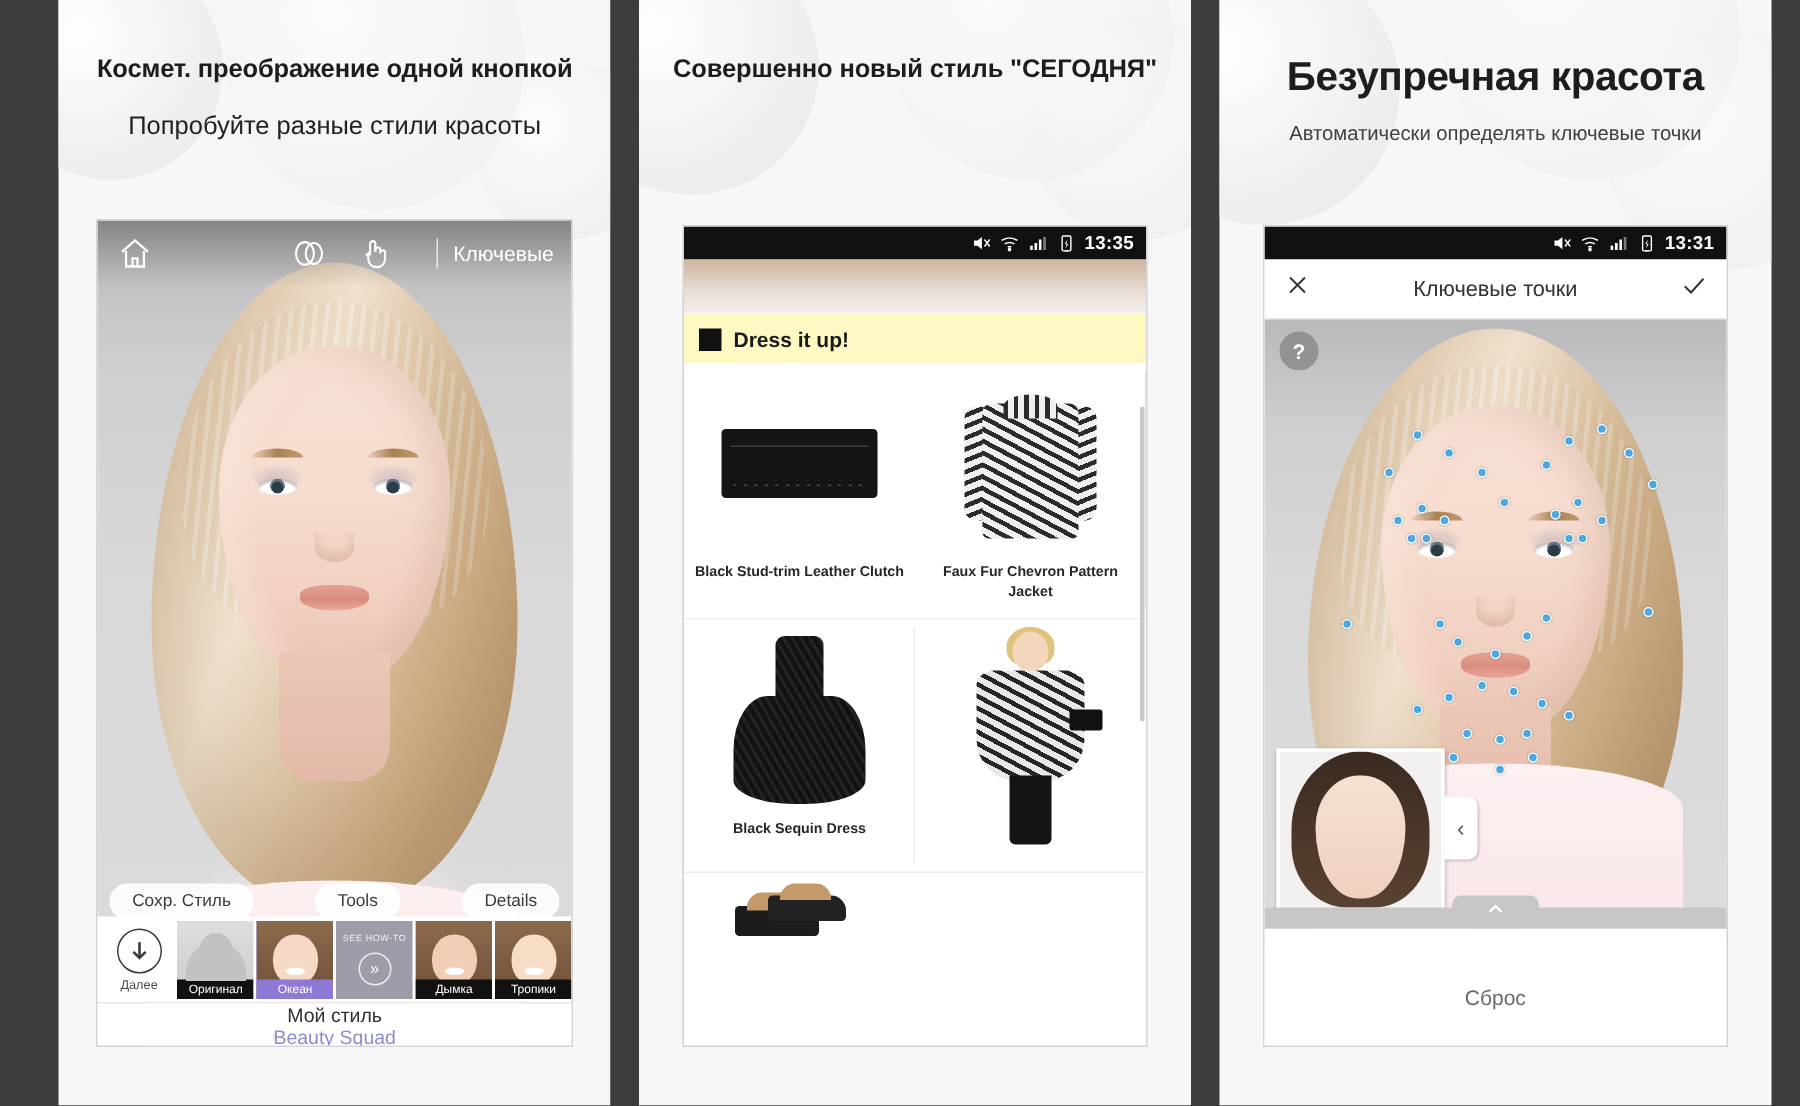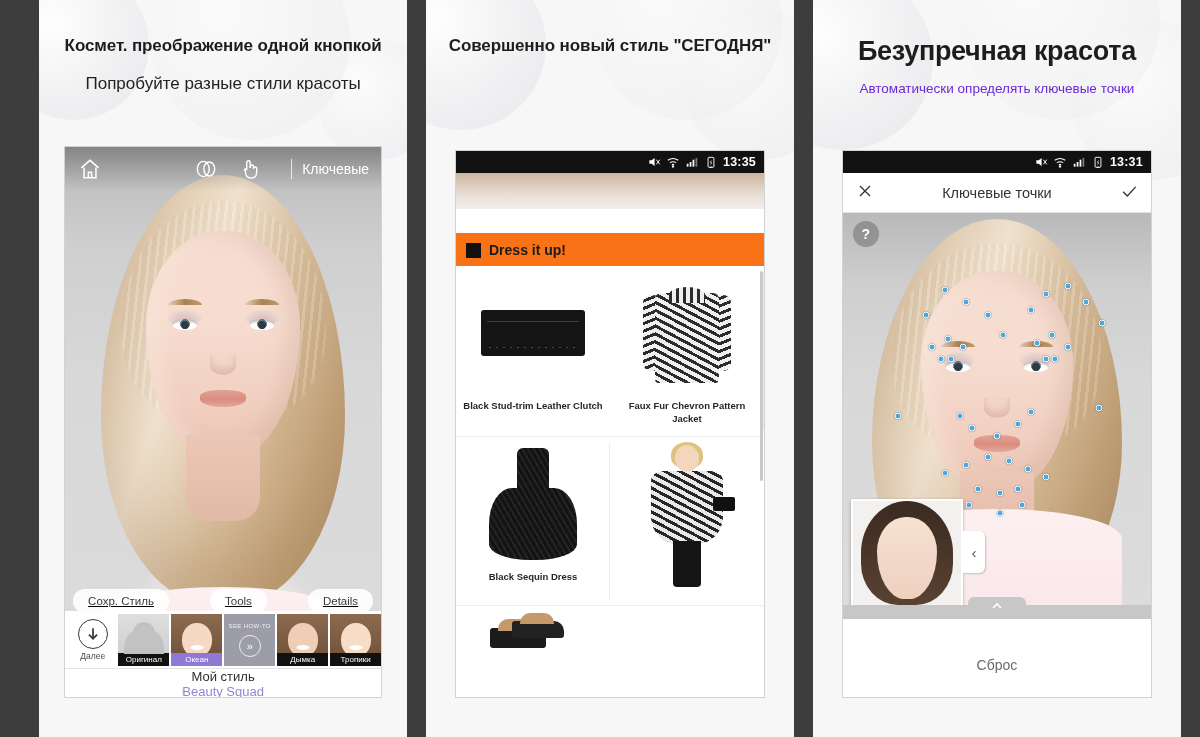--- a/index.html
+++ b/index.html
@@ -30,21 +30,21 @@
     background: radial-gradient(circle at 35% 35%, #ffffff 0%, #f0f0f2 55%, #e6e6ea 100%);
     opacity: .9;
   }
 
   .heads { position: relative; text-align: center; padding-top: 36px; }
   .h1 {
     font-size: 17px; font-weight: bold; color: #1d1d1d; letter-spacing: -.1px;
   }
   .h1.big { font-size: 27px; font-weight: bold; letter-spacing: -.3px; }
   .h2 { font-size: 17px; color: #222; margin-top: 18px; font-weight: normal; }
-  .h2.small { font-size: 13.5px; margin-top: 14px; color: #6d28d9; }
+  .h2.small { font-size: 13.5px; margin-top: 14px; color: #404040; }
 
   
   .phone {
     position: absolute; left: 50%; transform: translateX(-50%);
     background: #fff;
     border: 1px solid #d2d2d4;
     overflow: hidden;
   }
   .phone1 { top: 146px; width: 318px; height: 552px; border-radius: 1px; }
   .phone2 { top: 150px; width: 310px; height: 548px; }
@@ -119,21 +119,21 @@
     position: absolute; top:0; left:0; right:0; height:44px;
     display:flex; align-items:center; padding:0 12px; gap:0;
     background: linear-gradient(rgba(60,60,60,.42), rgba(60,60,60,.0));
     color:#fff;
   }
   .toolbar1 .spacer { flex:1; }
   .toolbar1 .divider { width:1px; height:20px; background:rgba(255,255,255,.75); margin:0 10px; }
   .toolbar1 .save { font-size:14px; color:#fff; }
   .tb-ic { width:26px; height:26px; margin-right:18px; }
 
-  .pillrow { position:absolute; left:0; right:0; bottom:84px; display:flex; justify-content:space-between; padding:0 8px;text-decoration:underline; }
+  .pillrow { position:absolute; left:0; right:0; bottom:84px; display:flex; justify-content:space-between; padding:0 8px; }
   .pill {
     background: rgba(255,255,255,.88); border-radius: 14px; padding: 5px 14px;
     font-size: 11.5px; color:#3a3a3a; border:1px solid rgba(255,255,255,.6);
   }
 
   .tabsrow {
     position:absolute; left:0; right:0; bottom:56px; height:28px;
     background:#fff; display:flex; align-items:center; border-top:1px solid #e4e4e4; border-bottom:1px solid #e4e4e4;
   }
   .tabsrow .tab { flex:1; text-align:center; font-size:11.5px; color:#3a3a3a; position:relative; }
@@ -170,21 +170,21 @@
 
   .bottombar {
     position:absolute; left:0; right:0; bottom:0; height:28px; background:#fff; display:flex; align-items:center;flex-direction:column;
   }
   .bottombar .bb { flex:1; text-align:center; font-size:13px; color:#2f2f2f; position:relative; }
   .bottombar .bb.accent { color:#8e8ad1; }
   .bottombar .bb + .bb:before { content:""; position:absolute; left:0; top:5px; bottom:5px; width:1px; background:#e0e0e0; }
 
   
   .heroband { height:36px; background:linear-gradient(180deg,#cbb49c,#e8ded5 60%,#f3efec); }
-  .secthead { display:flex; align-items:flex-end; gap:8px; padding:9px 10px 8px 10px; background:#f97316;margin-top:24px; }
+  .secthead { display:flex; align-items:flex-end; gap:8px; padding:9px 10px 8px 10px; background:#fef9c3; }
   .sqblk { width:15px; height:15px; background:#111; }
   .secthead .t { font-size:14px; font-weight:bold; color:#1b1b1b; }
   .grid2 { display:grid; grid-template-columns:1fr 1fr; background:#fff; }
   .cell { padding:8px 6px 10px 6px; position:relative; }
   .cell .art { height:118px; display:flex; align-items:center; justify-content:center; }
   .cell .lbl { font-size:9.5px; font-weight:bold; color:#272727; text-align:center; line-height:1.35; margin-top:8px; }
   .vdiv { position:absolute; right:0; top:6px; bottom:6px; width:1px; background:#ececec; }
   .hdiv { height:1px; background:#ececec; }
 
   

